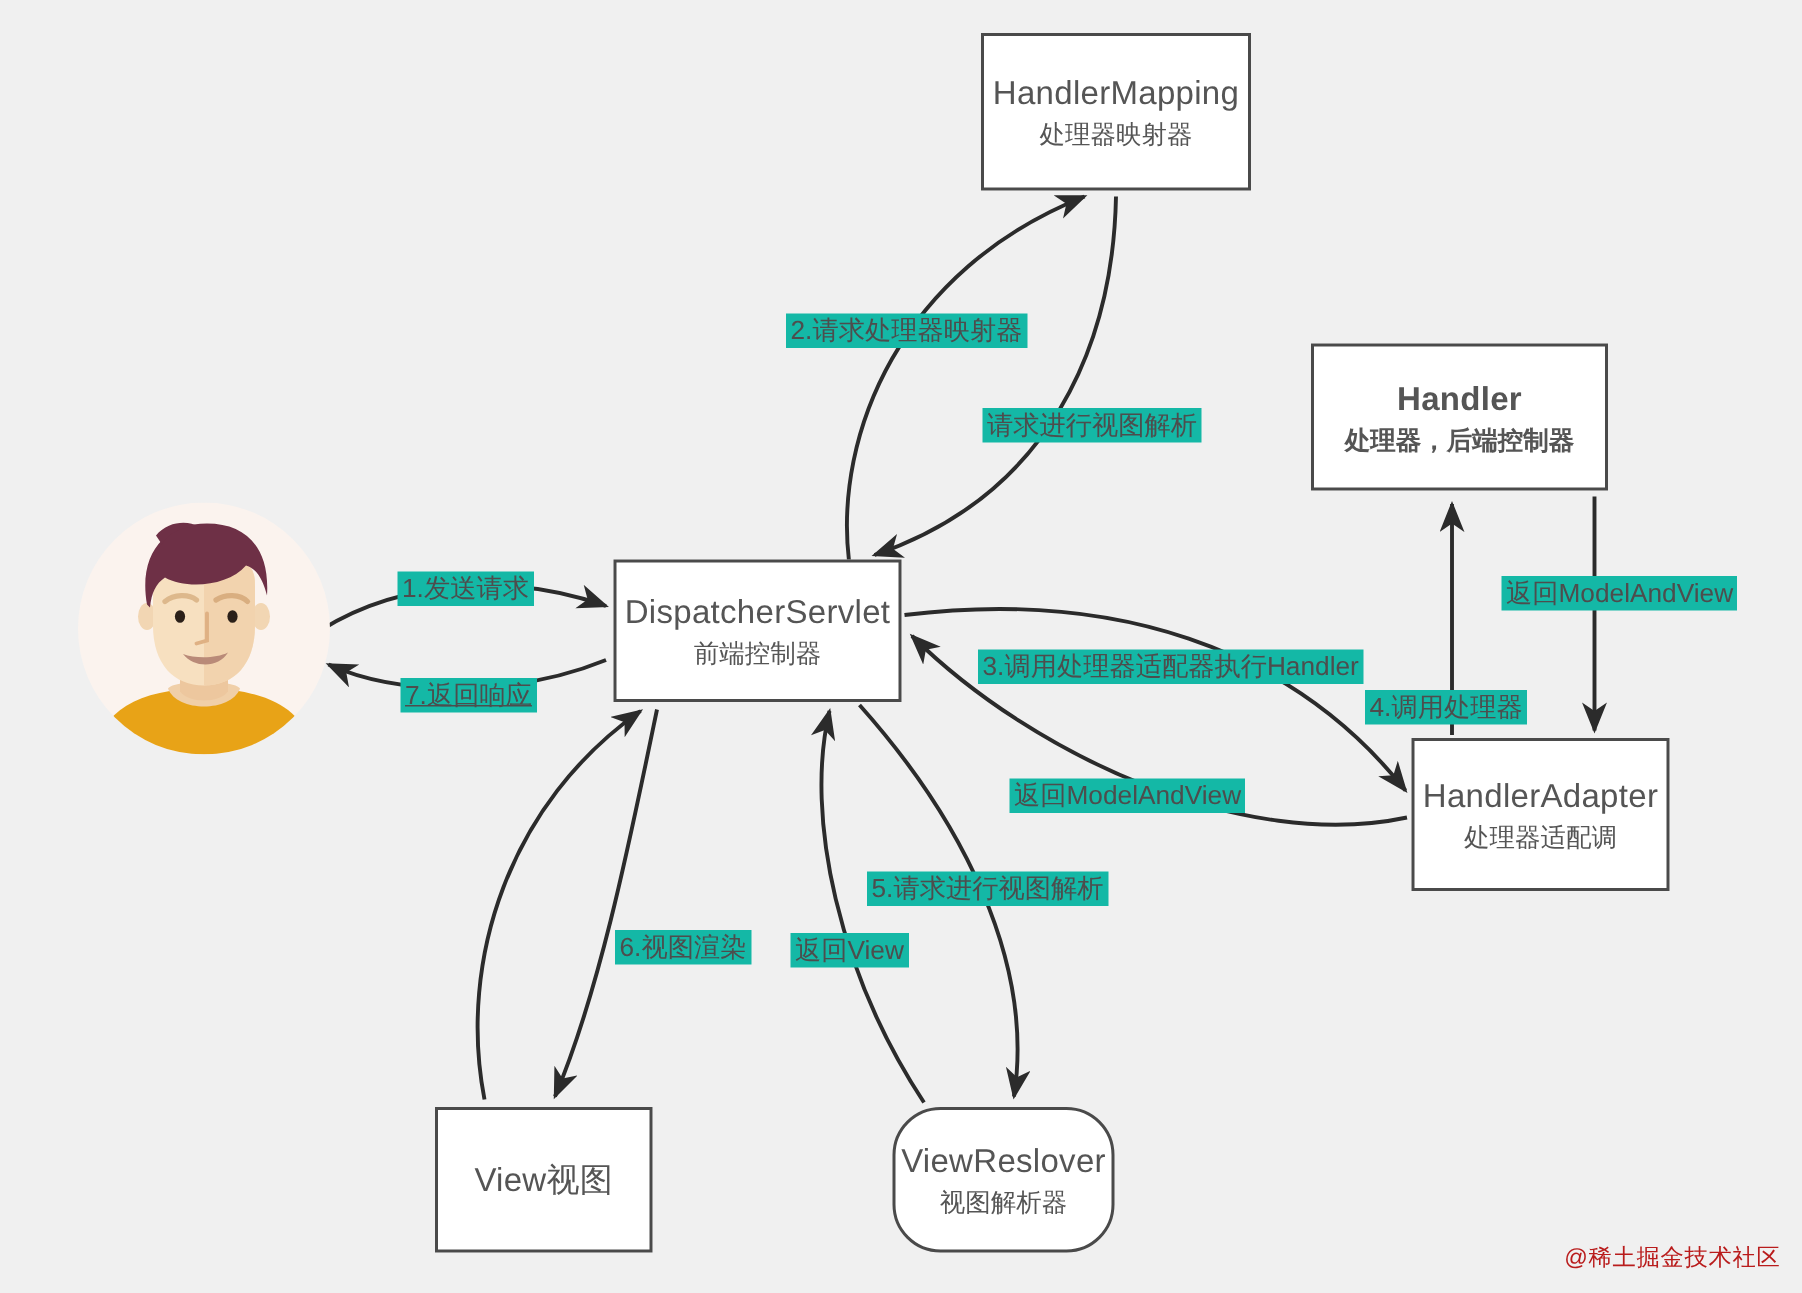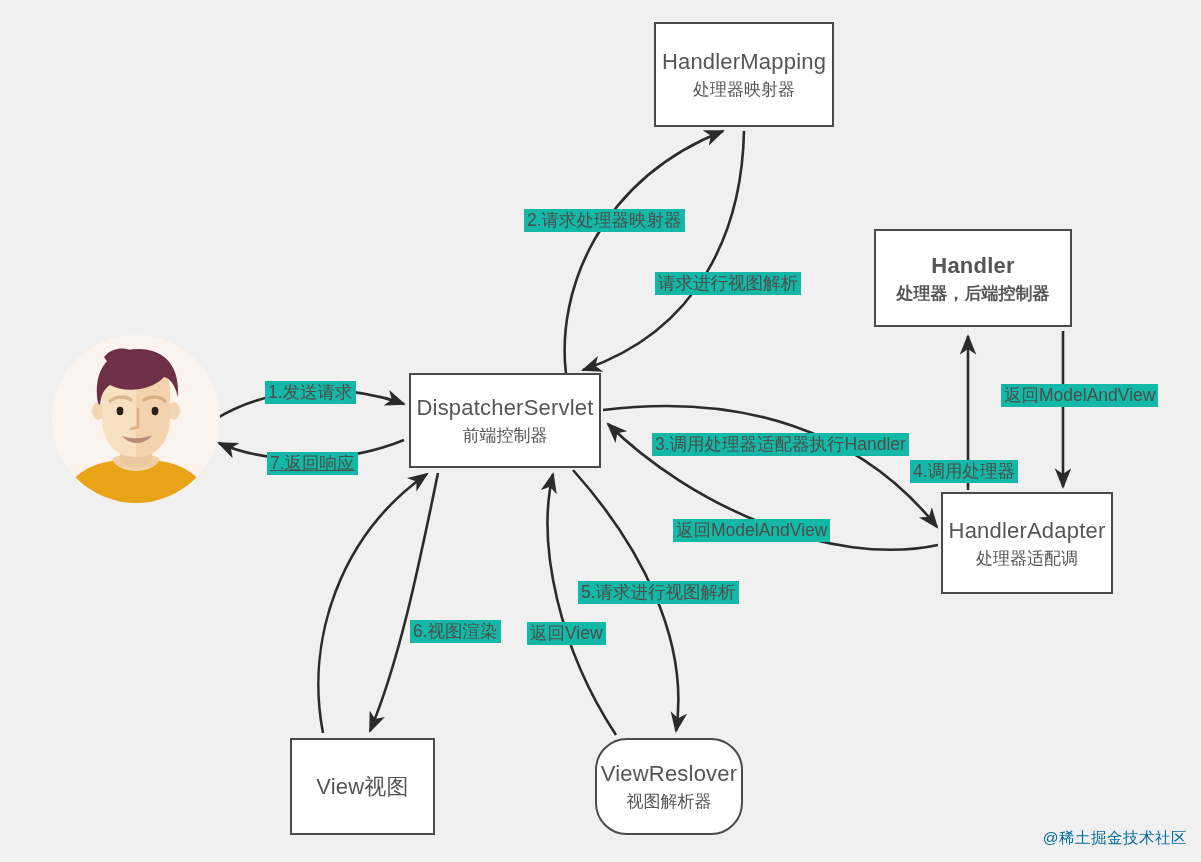--- a/index.html
+++ b/index.html
@@ -72,21 +72,21 @@
     width: 168px;
     height: 168px;
     z-index: 3;
   }
 
   #watermark {
     position: absolute;
     right: 14px;
     bottom: 13px;
     font-size: 15.5px;
-    color: #0369a1;
+    color: #b91c1c;
     letter-spacing: 0.5px;
     z-index: 6;
     white-space: nowrap;
   }
 </style>
 </head>
 <body>
 
 <div id="canvas">
 

